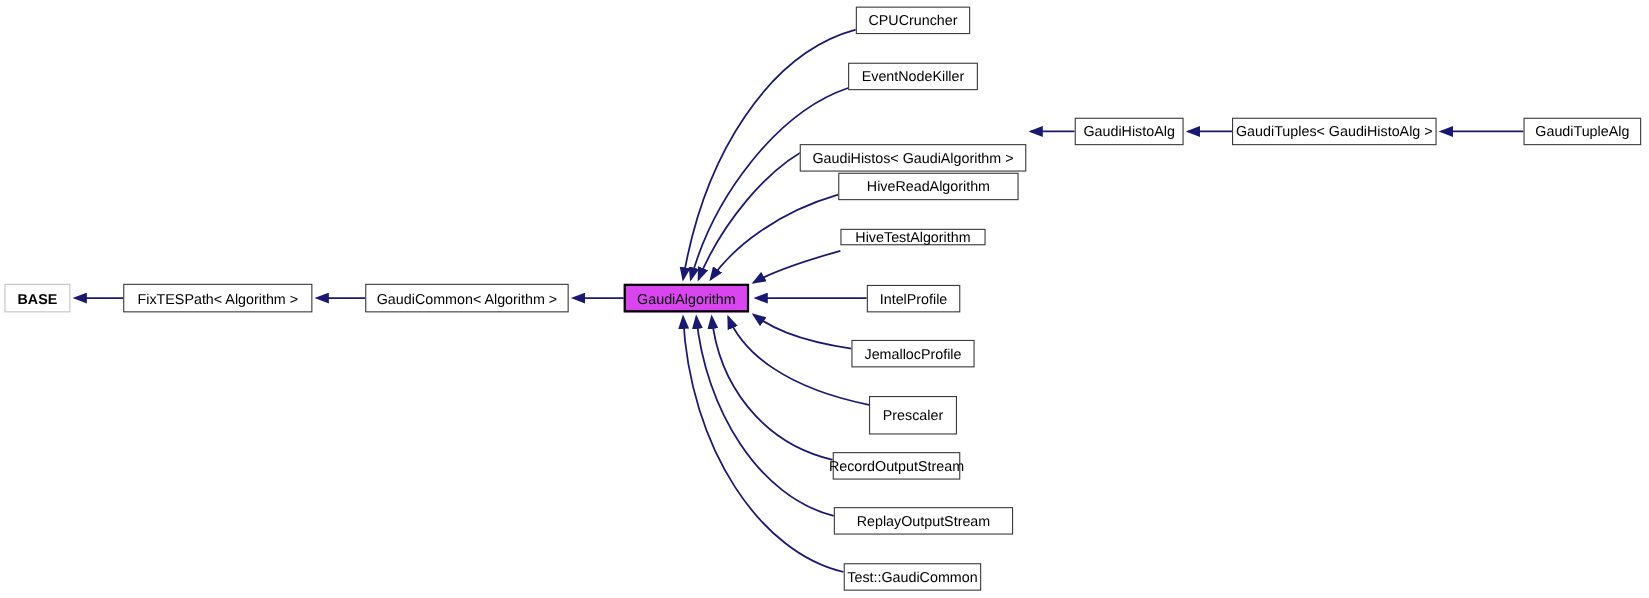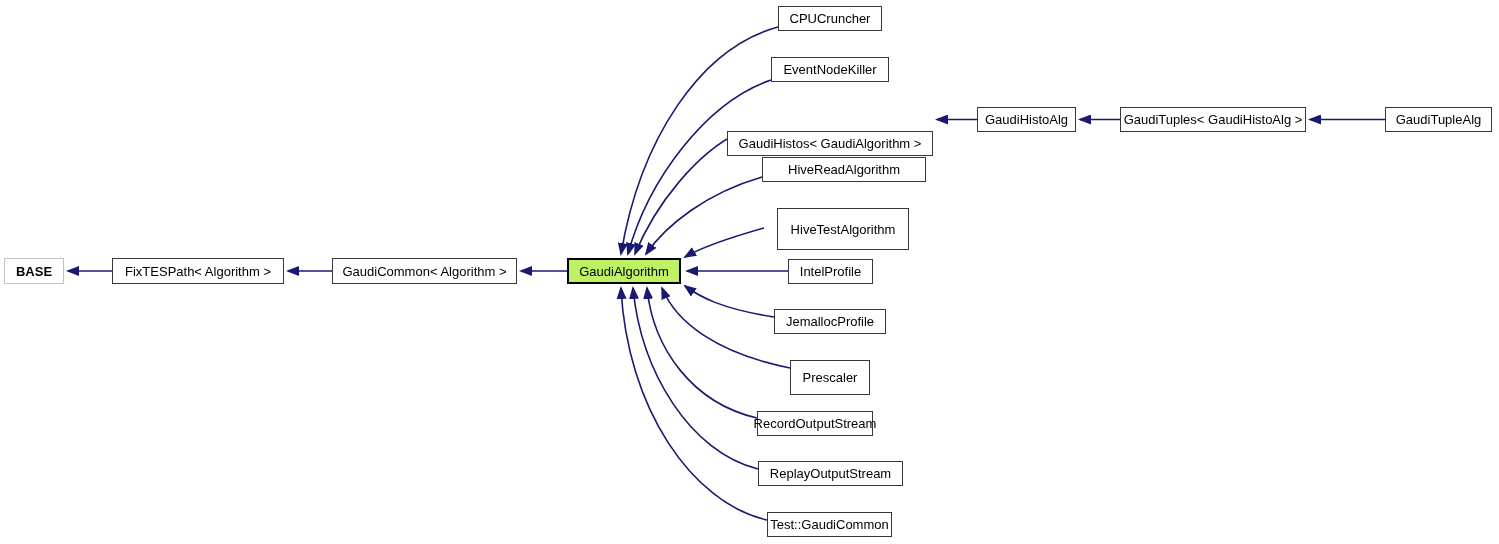--- a/index.html
+++ b/index.html
@@ -32,21 +32,21 @@
     border: 1.5px solid #383838;
     color: #000000;
     font-size: 13px;
     display: flex;
     align-items: center;
     justify-content: center;
     white-space: nowrap;
     cursor: pointer;
   }
   .node--highlight {
-    background: #bef264;
+    background: #d946ef;
     border: 2px solid #000000;
   }
   .node--faded {
     border: 1.5px solid #c3c3c3;
     cursor: default;
   }
 </style>
 </head>
 <body>
 
@@ -95,27 +95,27 @@
   <div class="node" style="left:727px; top:107px; width:206px; height:25px;margin-top:24px;">GaudiHistos&lt; GaudiAlgorithm &gt;</div>
 
   <div class="node" style="left:977px; top:107px; width:99px; height:25px;">GaudiHistoAlg</div>
 
   <div class="node" style="left:1120px; top:107px; width:186px; height:25px;">GaudiTuples&lt; GaudiHistoAlg &gt;</div>
 
   <div class="node" style="left:1385px; top:107px; width:107px; height:25px;">GaudiTupleAlg</div>
 
   <div class="node" style="left:762px; top:157px; width:164px; height:25px;">HiveReadAlgorithm</div>
 
-  <div class="node" style="left:764px; top:208px; width:132px; height:42px;margin-left:13px;">HiveTestAlgorithm</div>
+  <div class="node" style="left:764px; top:208px; width:132px; height:15px;">HiveTestAlgorithm</div>
 
   <div class="node" style="left:788px; top:259px; width:85px; height:25px;">IntelProfile</div>
 
   <div class="node" style="left:774px; top:309px; width:112px; height:25px;">JemallocProfile</div>
 
   <div class="node" style="left:790px; top:360px; width:80px; height:35px;">Prescaler</div>
 
   <div class="node" style="left:757px; top:411px; width:116px; height:25px;">RecordOutputStream</div>
 
-  <div class="node" style="left:758px; top:461px; width:145px; height:25px;">ReplayOutputStream</div>
+  <div class="node" style="left:758px; top:461px; width:163px; height:25px;">ReplayOutputStream</div>
 
   <div class="node" style="left:767px; top:512px; width:125px; height:25px;">Test::GaudiCommon</div>
 
 </div>
 
 </body></html>

